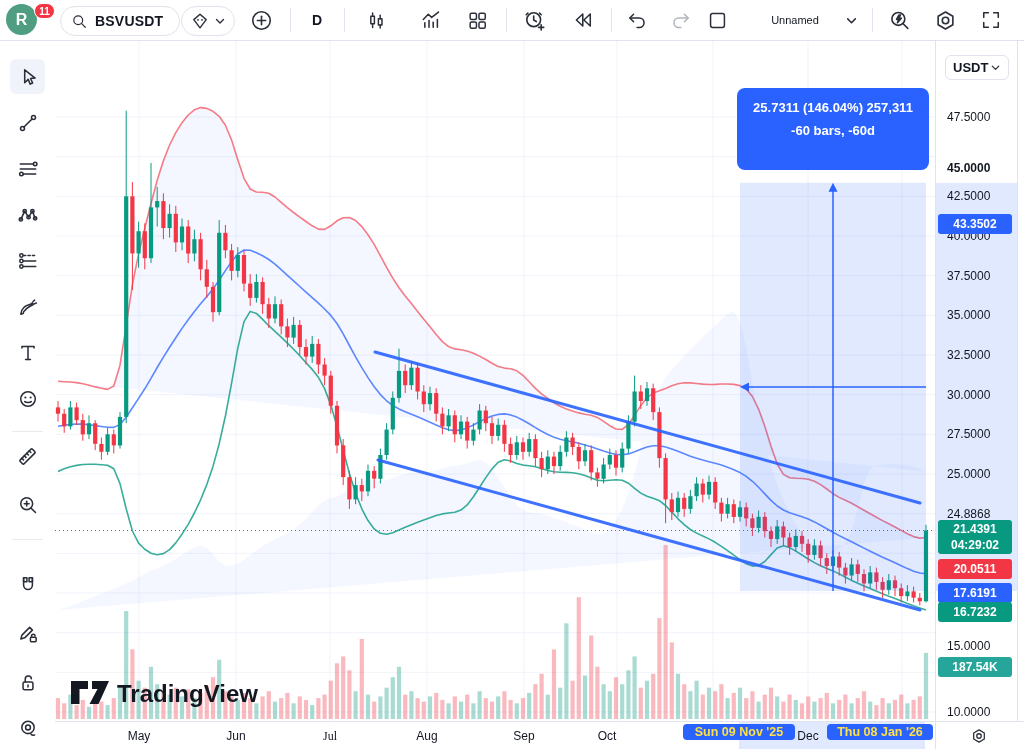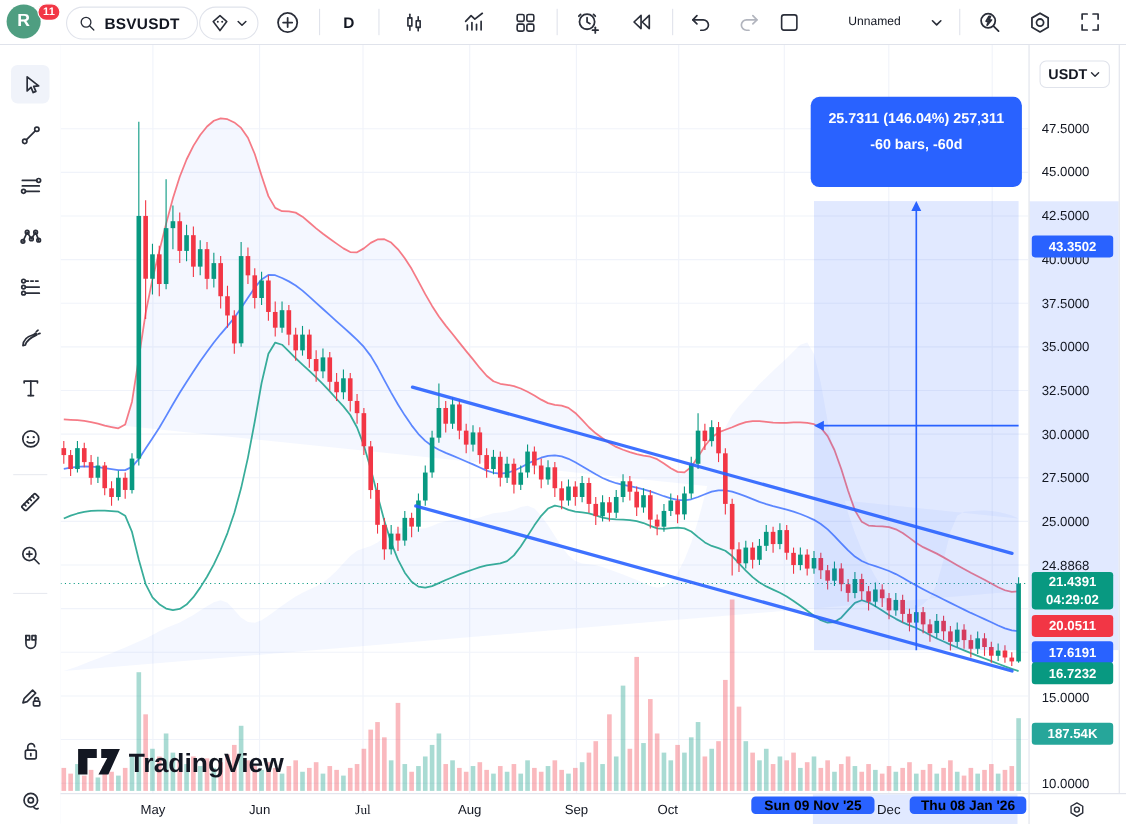--- a/index.html
+++ b/index.html
@@ -32,21 +32,21 @@
   .tick{position:absolute;left:11px;font-size:12px;color:#131722;}
   .chip{position:absolute;left:2px;width:74px;height:20px;border-radius:3px;color:#fff;font-size:12px;font-weight:600;display:flex;align-items:center;justify-content:center;}
   .chip.two{height:34px;flex-direction:column;line-height:16px;}
   .chip.blue{background:#2962ff;} .chip.green{background:#089981;} .chip.red{background:#f23645;} .chip.teal{background:#26a69a;}
   #currency-pill{position:absolute;left:945px;top:55px;width:64px;height:25px;border:1px solid #e0e3eb;border-radius:6px;background:#fff;display:flex;align-items:center;justify-content:space-between;padding:0 7px;box-sizing:border-box;font-size:13px;font-weight:600;color:#131722;z-index:5;}
   #right-strip{position:absolute;left:1017px;top:41px;width:7px;height:708px;border-left:1px solid #e0e3eb;background:#fff;}
   
   #time-axis{position:absolute;left:55px;top:721px;width:880px;height:28px;border-top:1px solid #e0e3eb;background:#fff;overflow:hidden;}
   #time-range-highlight{position:absolute;left:684px;top:0;width:186px;height:28px;background:rgba(41,98,255,.14);}
   .month{position:absolute;top:7px;transform:translateX(-50%);font-size:12px;font-weight:500;color:#131722;}
-  .tchip{position:absolute;top:2px;height:16px;background:#2962ff;border-radius:4px;color:#000000;font-size:12.5px;font-weight:600;display:flex;align-items:center;justify-content:center;padding:0 10px;box-sizing:border-box;}
+  .tchip{position:absolute;top:2px;height:16px;background:#2962ff;border-radius:4px;color:#fde047;font-size:12.5px;font-weight:600;display:flex;align-items:center;justify-content:center;padding:0 10px;box-sizing:border-box;}
   #corner{position:absolute;left:935px;top:721px;width:89px;height:28px;border-top:1px solid #e0e3eb;border-left:1px solid #e0e3eb;background:#fff;}
 </style>
 </head>
 <body>
 
 <div id="root">
 
   <div id="topbar">
     <div class="avatar">
       <span>R</span>
@@ -762,31 +762,31 @@
 
   <div id="measure-tooltip">
     <div>25.7311 (146.04%) 257,311</div>
     <div>-60 bars, -60d</div>
   </div>
 
   <div id="price-axis">
     <div id="axis-range-highlight"></div>
     <div id="ticks">
         <div class="tick" style="top: 69px;">47.5000</div>
-        <div class="tick" style="top: 108px;">45.0000</div>
+        <div class="tick" style="top: 120px; font-weight: bold;">45.0000</div>
         <div class="tick" style="top: 148.335px;">42.5000</div>
         <div class="tick" style="top: 188.002px;">40.0000</div>
         <div class="tick" style="top: 227.67px;">37.5000</div>
         <div class="tick" style="top: 267.337px;">35.0000</div>
         <div class="tick" style="top: 307.005px;">32.5000</div>
         <div class="tick" style="top: 346.673px;">30.0000</div>
         <div class="tick" style="top: 386.34px;">27.5000</div>
         <div class="tick" style="top: 426.007px;">25.0000</div>
         <div class="tick" style="top: 465.675px;">24.8868</div>
-        <div class="tick" style="top: 586px;">15.0000</div>
+        <div class="tick" style="top: 598px;">15.0000</div>
         <div class="tick" style="top: 664.013px;">10.0000</div>
       </div>
     <div class="chip blue" style="top:173px;">43.3502</div>
     <div class="chip green two" style="top:479px;">
       <span>21.4391</span>
       <span>04:29:02</span>
     </div>
     <div class="chip red" style="top:518px;">20.0511</div>
     <div class="chip blue" style="top:542px;">17.6191</div>
     <div class="chip green" style="top:561px;">16.7232</div>

